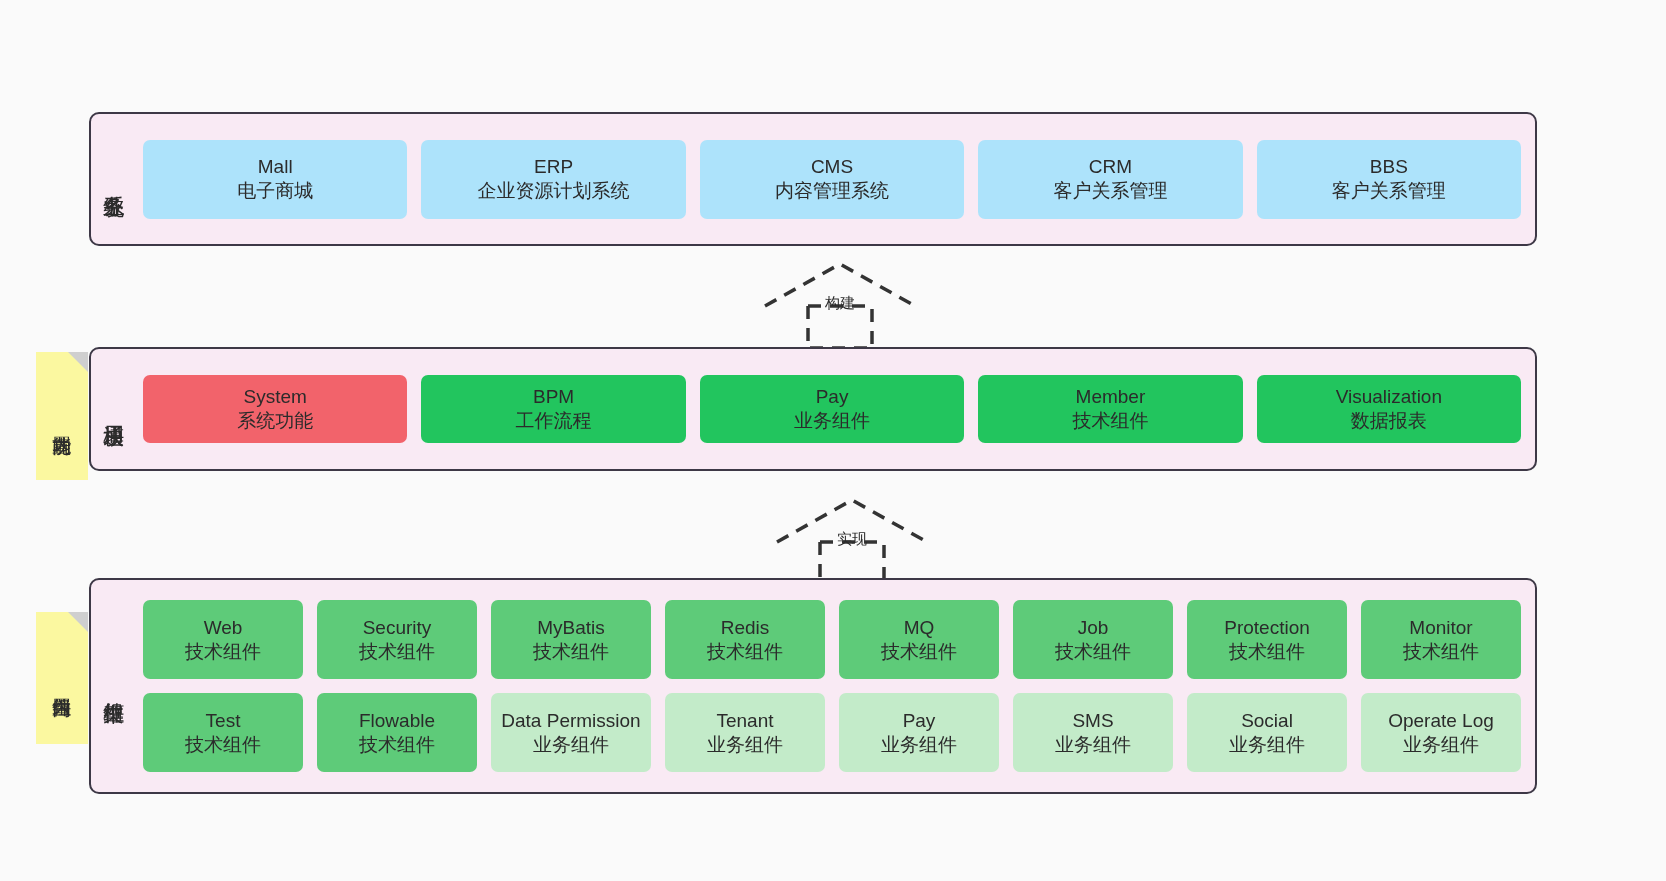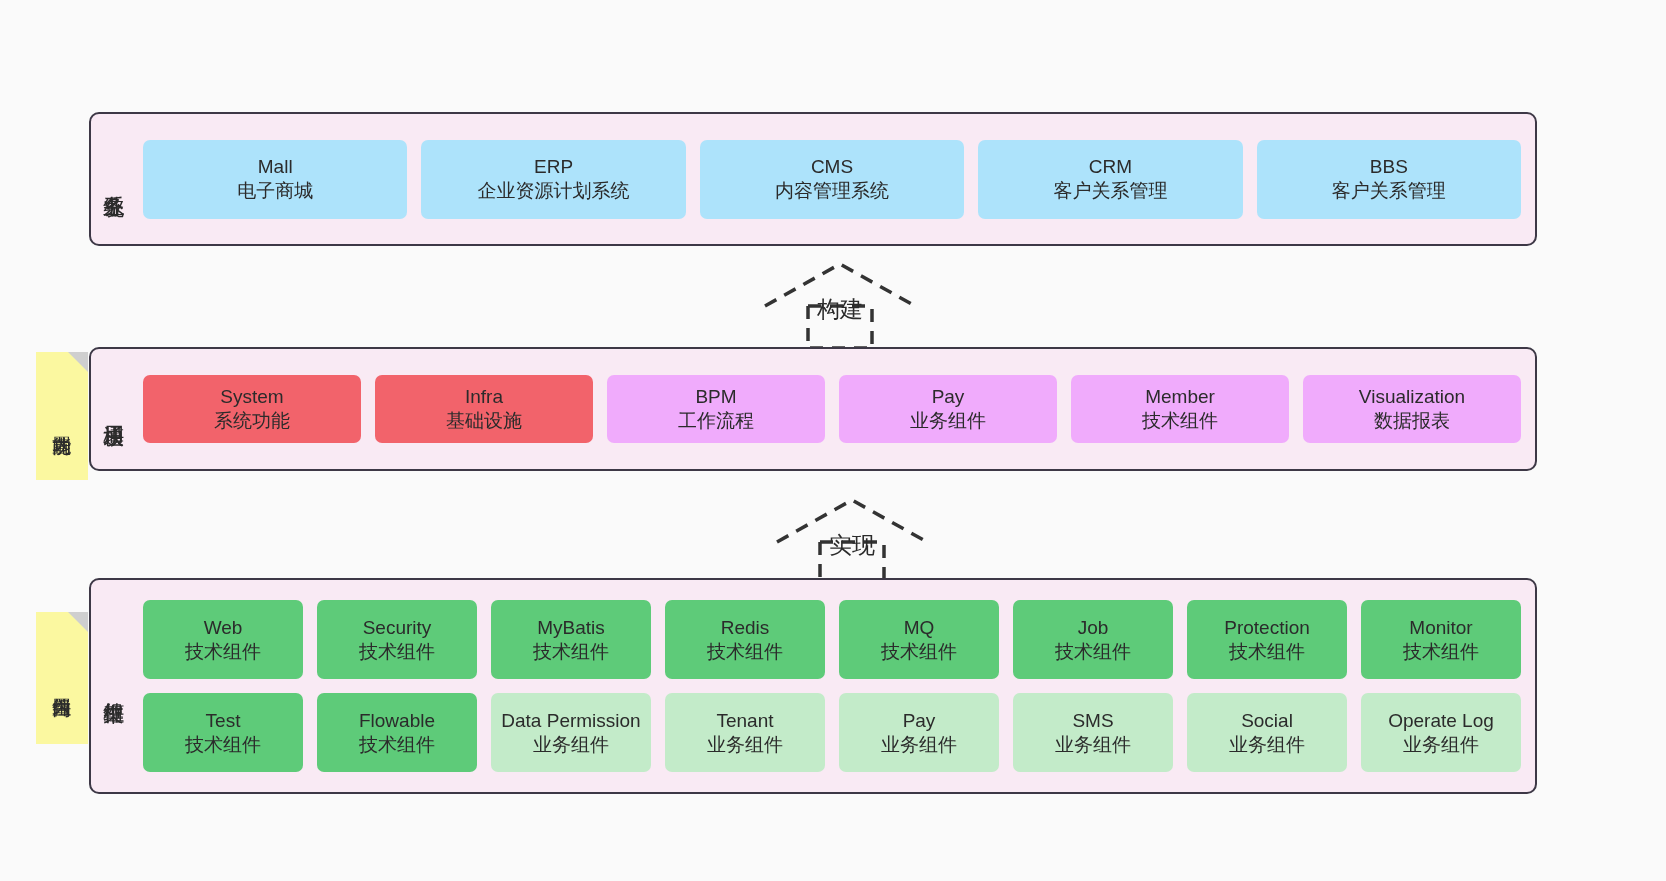--- a/index.html
+++ b/index.html
@@ -85,21 +85,21 @@
   }
   .card .t1 { display: block; }
   .card .t2 { display: block; }
 
   .h-biz   { height: 79px; }
   .h-mod   { height: 68px; }
   .h-comp  { height: 79px; }
 
   .c-blue        { background: #ade3fb; }
   .c-red         { background: #f2636b; }
-  .c-pink        { background: #f0abfc; }
+  .c-pink        { background: #22c55e; }
   .c-green       { background: #5ecb79; }
   .c-green-light { background: #c3ebc9; }
 
   
   .note {
     position: absolute;
     background: #fbf8a0;
     width: 52px;
     box-sizing: border-box;
     display: flex;
@@ -140,21 +140,21 @@
     left: 0; top: 0;
     width: 160px;
     height: 96px;
     overflow: visible;
   }
   .gen-label {
     position: absolute;
     left: 50%;
     transform: translateX(-50%);
     top: 38px;
-    font-size: 23px;
+    font-size: 15px;
     color: #2b2b2b;
     background: transparent;
     white-space: nowrap;
     padding: 0 1px;
   }
 </style>
 </head>
 <body>
 
 <div id="canvas">
@@ -202,24 +202,20 @@
   </div>
 
   <div class="layer" id="layer-module" style="left:89px; top:347px; width:1448px; height:124px;">
     <div class="layer-title">通用模块</div>
     <div class="layer-body">
       <div class="row">
         <div class="card c-red h-mod">
           <span class="t1">System</span>
           <span class="t2">系统功能</span>
         </div>
-        <div class="card c-red h-mod">
-          <span class="t1">Infra</span>
-          <span class="t2">基础设施</span>
-        </div>
         <div class="card c-pink h-mod">
           <span class="t1">BPM</span>
           <span class="t2">工作流程</span>
         </div>
         <div class="card c-pink h-mod">
           <span class="t1">Pay</span>
           <span class="t2">业务组件</span>
         </div>
         <div class="card c-pink h-mod">
           <span class="t1">Member</span>

